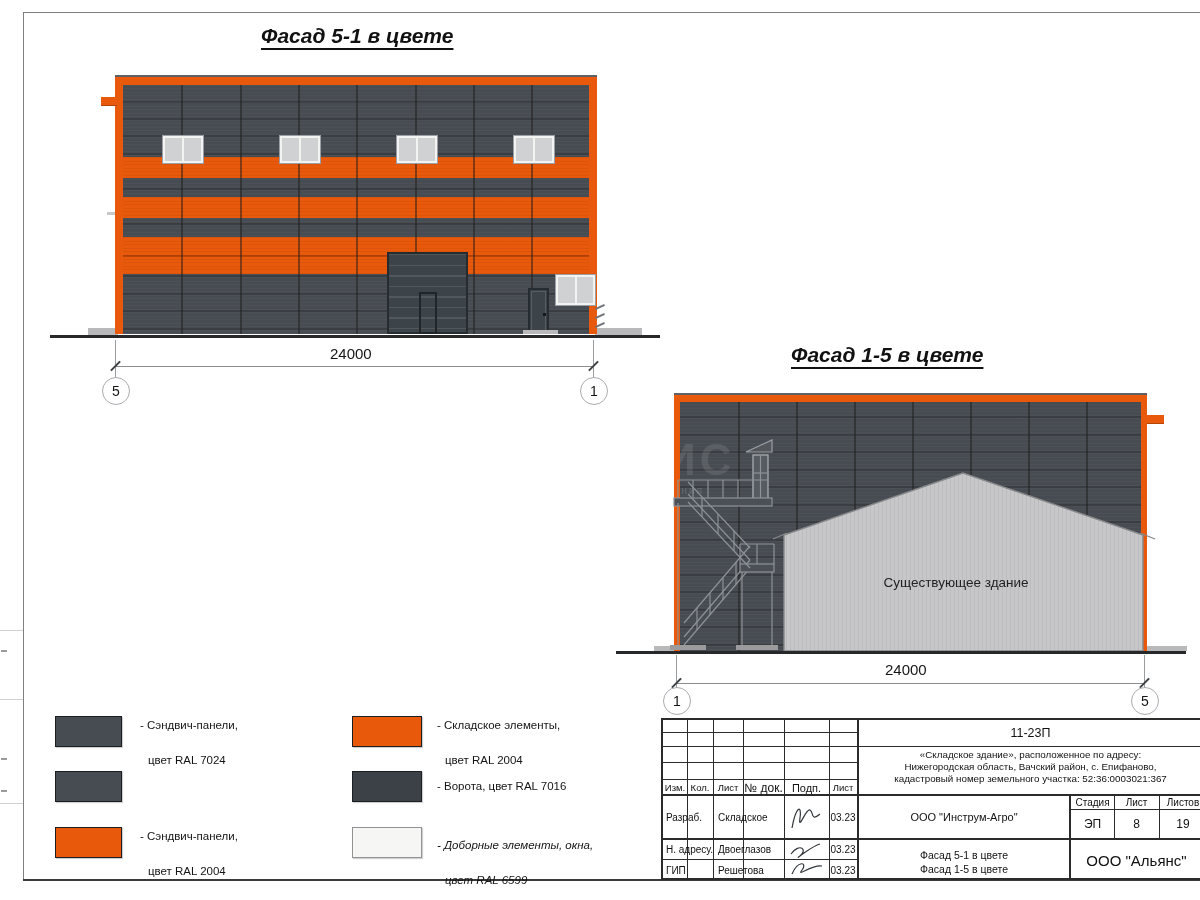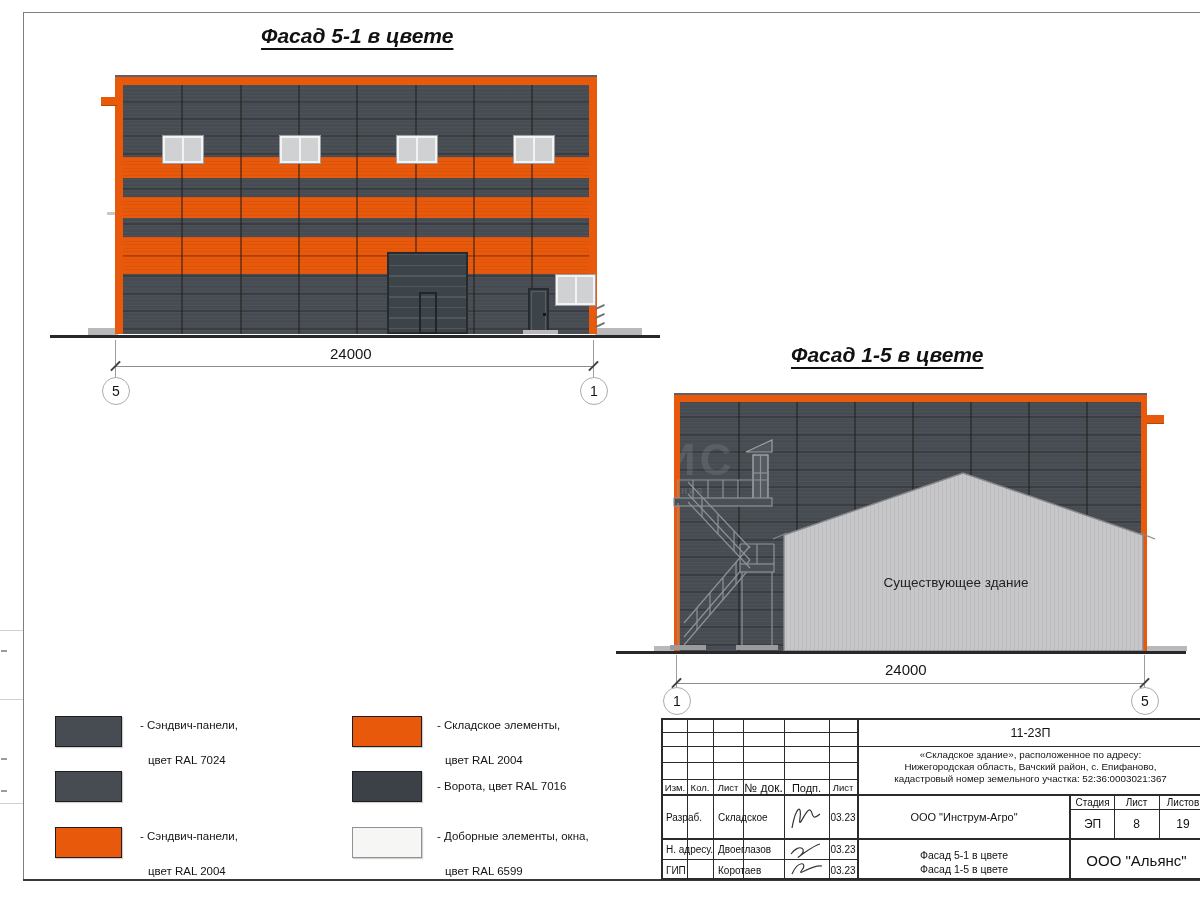--- a/index.html
+++ b/index.html
@@ -247,21 +247,21 @@
     <div class="abs sw" style="left: 352px; top: 16px; width: 68px; height: 29px; background: rgb(232, 89, 11);"></div>
     <div class="abs legend-label" style="left:437px;top:18px;">
       <div>- Складское элементы,</div>
       <div class="l2">цвет RAL 2004</div>
     </div>
     <div class="abs sw" style="left: 352px; top: 71px; width: 68px; height: 29px; background: rgb(59, 65, 70);"></div>
     <div class="abs legend-label" style="left:437px;top:79px;">
       <div>- Ворота, цвет RAL 7016</div>
     </div>
     <div class="abs sw" style="left: 352px; top: 127px; width: 68px; height: 29px; border: 1px solid rgb(144, 146, 148); background: rgb(246, 246, 244);"></div>
-    <div class="abs legend-label" style="left:437px;top:129px;">
+    <div class="abs legend-label" style="left:437px;top:138px;font-style:italic;">
       <div>- Доборные элементы, окна,</div>
       <div class="l2">цвет RAL 6599</div>
     </div>
   </div>
 
   <div class="abs" style="left:661px;top:718px;width:539px;height:162px;border-top:2px solid #2b2b2b;border-left:2px solid #2b2b2b;border-bottom:2px solid #2b2b2b;box-sizing:border-box;font-size:10px;">
 
     <div class="abs tbline" style="left:24px;top:0;width:1px;height:160px;"></div>
     <div class="abs tbline" style="left:50px;top:0;width:1px;height:160px;"></div>
     <div class="abs tbline" style="left:80px;top:0;width:1px;height:160px;"></div>
@@ -291,21 +291,21 @@
     <div class="tbtext" style="left:121px;top:61px;width:45px;height:13px;font-size:11px;">Подп.</div>
     <div class="tbtext" style="left:166px;top:61px;width:28px;height:13px;font-size:9.5px;">Лист</div>
 
     <div class="tbtext left" style="left:3px;top:76px;width:48px;height:42px;font-size:10px;">Разраб.</div>
     <div class="tbtext left" style="left:55px;top:76px;width:66px;height:42px;font-size:10px;">Складское</div>
     <div class="tbtext" style="left:166px;top:76px;width:28px;height:42px;font-size:10px;">03.23</div>
     <div class="tbtext left" style="left:3px;top:120px;width:48px;height:19px;font-size:10px;">Н. адресу.</div>
     <div class="tbtext left" style="left:55px;top:120px;width:66px;height:19px;font-size:10px;">Двоеглазов</div>
     <div class="tbtext" style="left:166px;top:120px;width:28px;height:19px;font-size:10px;">03.23</div>
     <div class="tbtext left" style="left:3px;top:140px;width:48px;height:20px;font-size:10px;">ГИП</div>
-    <div class="tbtext left" style="left:55px;top:140px;width:66px;height:20px;font-size:10px;">Коротаев</div>
+    <div class="tbtext left" style="left:55px;top:140px;width:66px;height:20px;font-size:10px;">Решетова</div>
     <div class="tbtext" style="left:166px;top:140px;width:28px;height:20px;font-size:10px;">03.23</div>
 
     <svg class="abs" style="left:123px;top:78px;" width="42" height="38" viewBox="0 0 42 38">
       <path d="M6,30 C10,8 16,6 14,20 C12,34 20,10 24,12 C28,14 24,24 34,16" fill="none" stroke="#30353a" stroke-width="1.2"></path>
     </svg>
     <svg class="abs" style="left:123px;top:120px;" width="42" height="40" viewBox="0 0 42 40">
       <path d="M5,14 C14,2 22,10 14,16 C6,22 26,6 34,4 M6,34 C12,20 22,22 16,30 C10,38 26,24 36,26" fill="none" stroke="#30353a" stroke-width="1.2"></path>
     </svg>
 
     <div class="tbtext" style="left:196px;top:0;width:343px;height:26px;font-size:12.5px;">11-23П</div>

